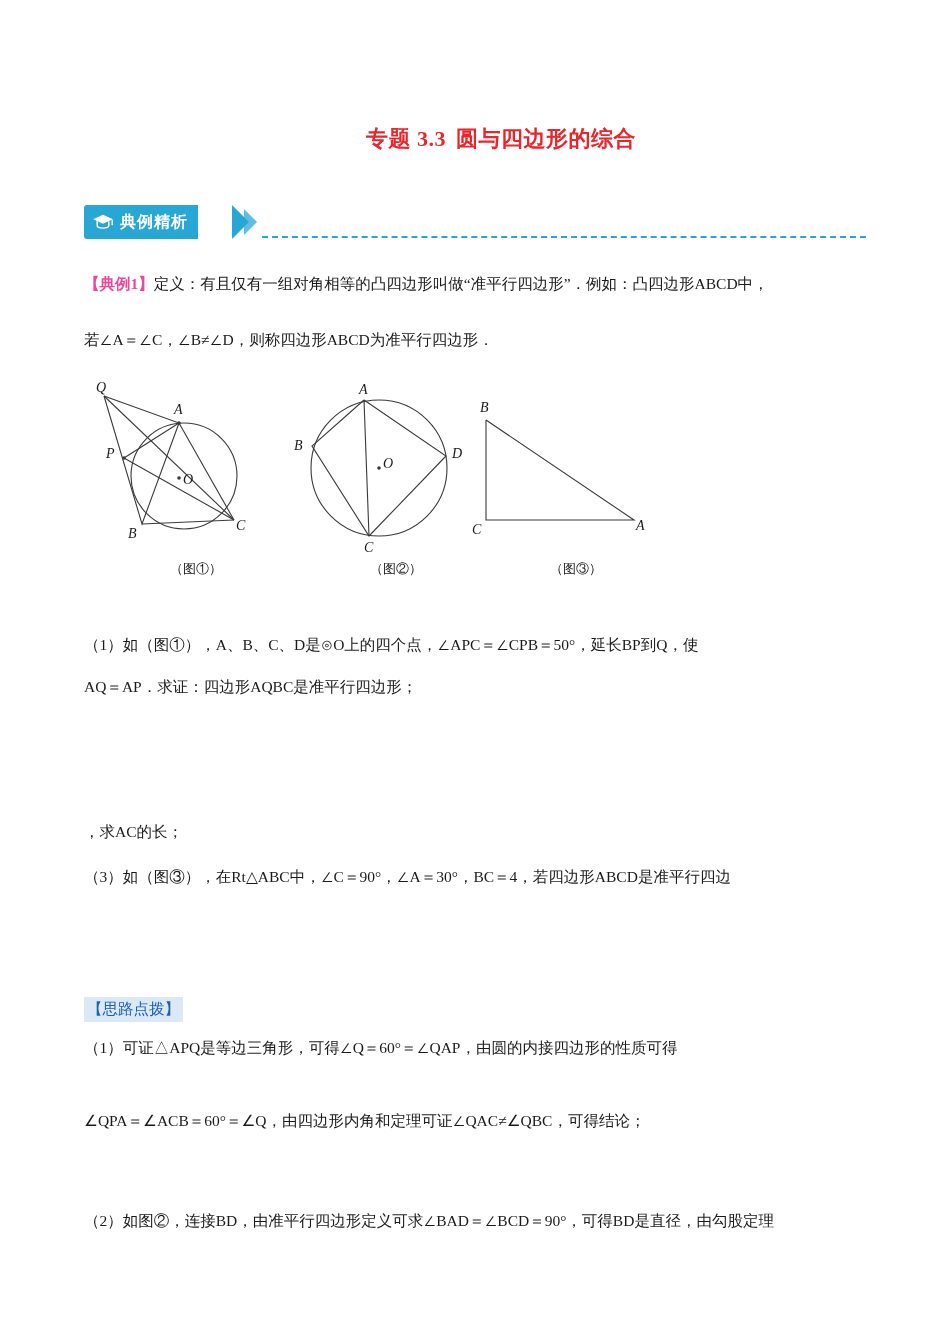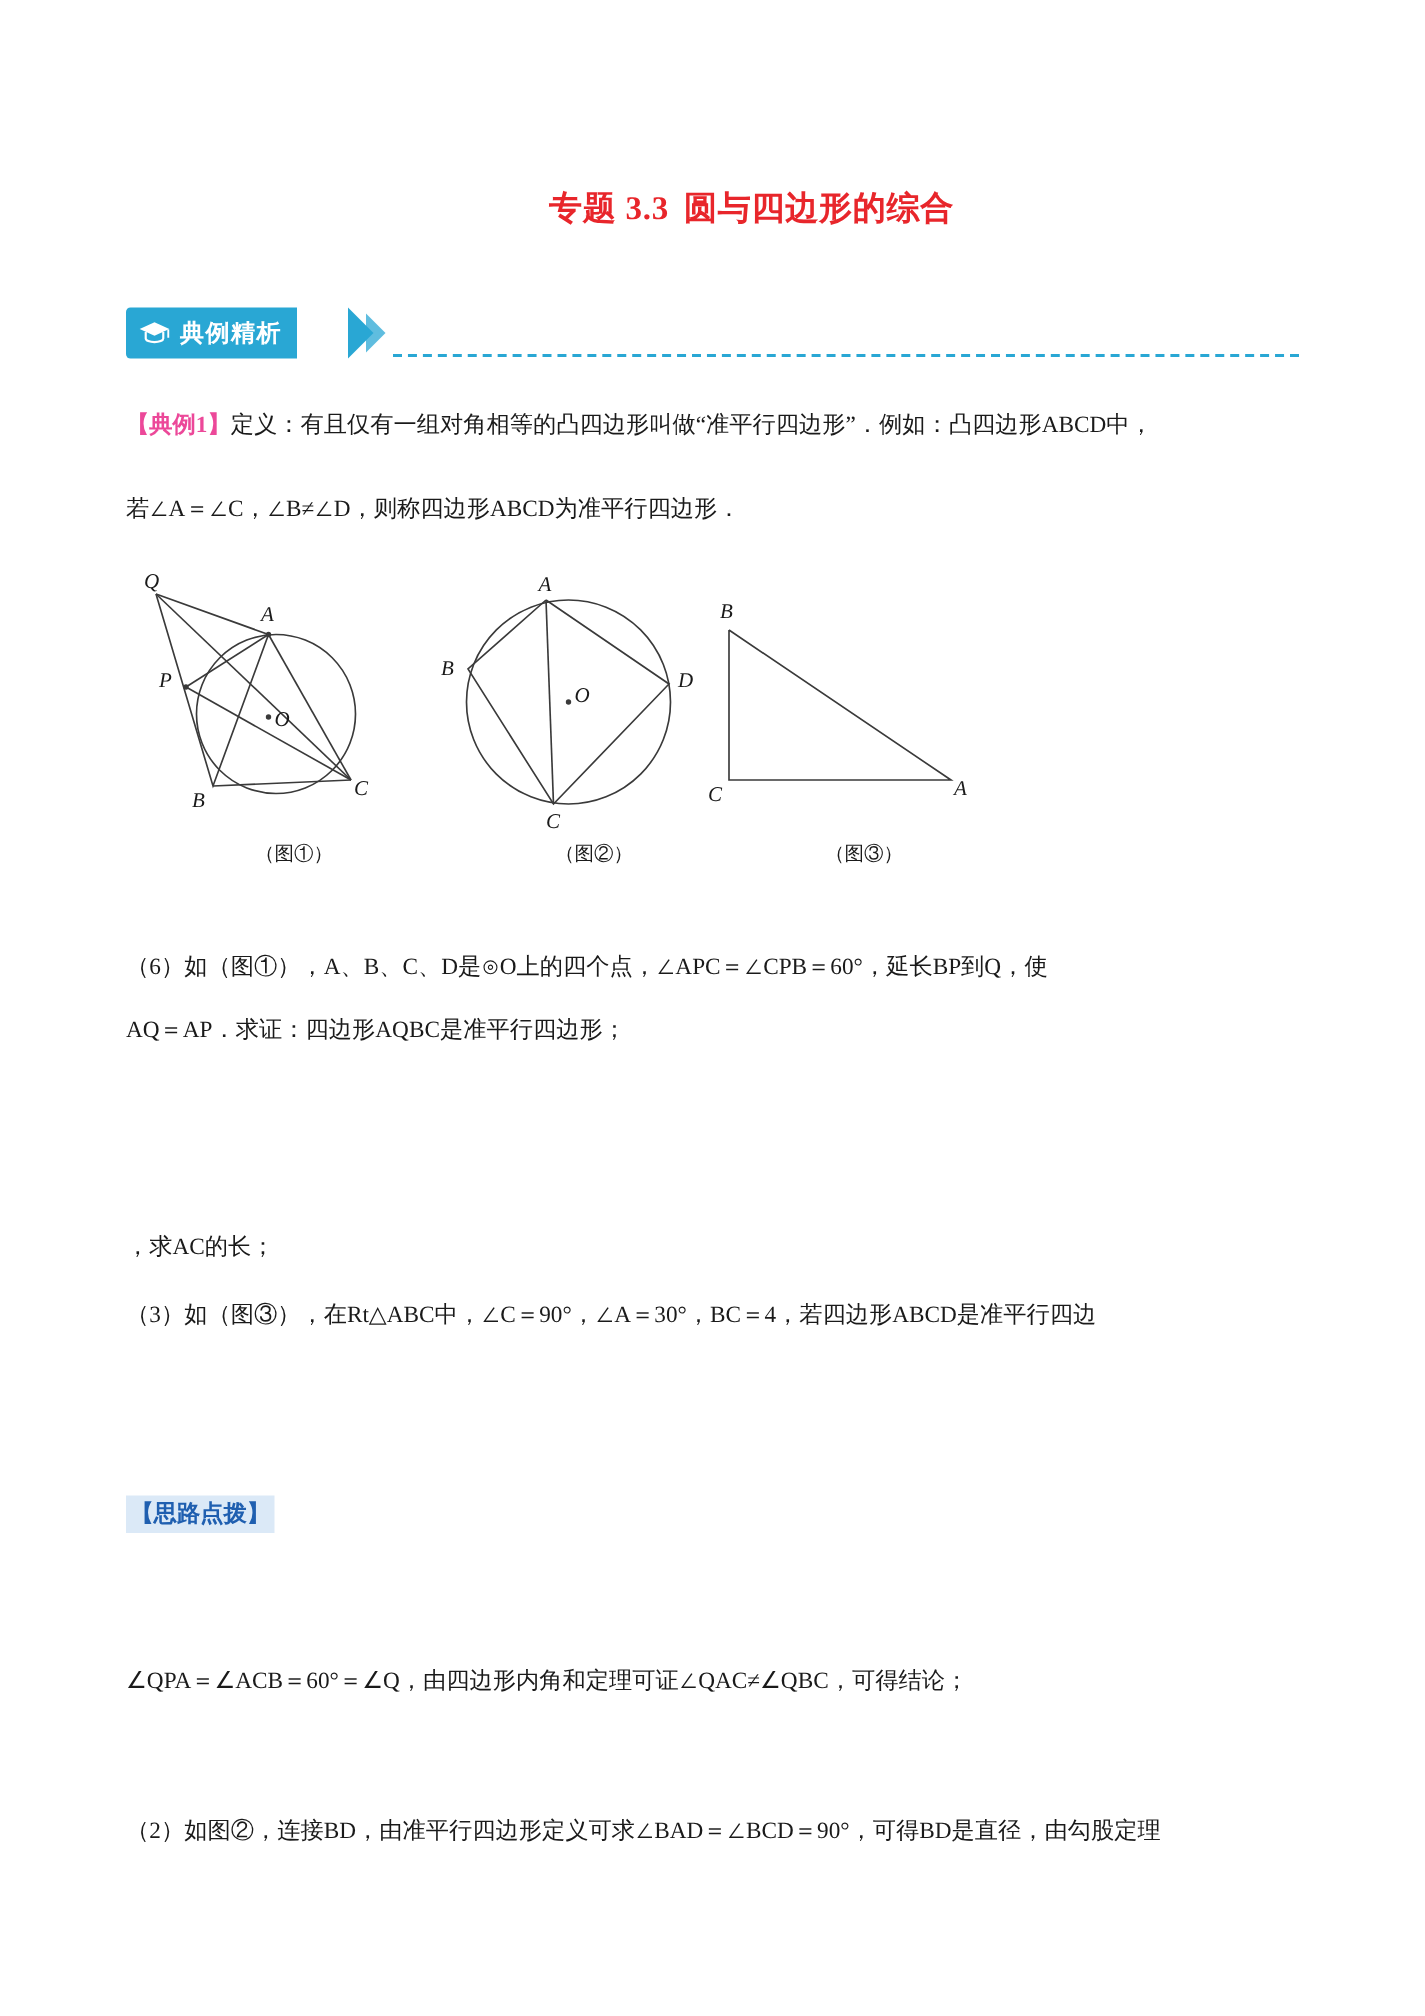--- a/index.html
+++ b/index.html
@@ -103,21 +103,21 @@
   }
   .lead {
     color: #ec4899;
     font-weight: bold;
   }
   .hint-tag {
     position: absolute;
     left: 84px;
     top: 997px;
     font-size: 15.5px;
-    font-weight: bold;
+    font-weight: normal;
     color: #1f5fb0;
     background: #dbe9f7;
     padding: 2px 3px;
     white-space: nowrap;
   }
 
   
   .figs {
     position: absolute;
     left: 84px;
@@ -207,22 +207,23 @@
 
       <polyline points="32,42 32,142 180,142 32,42" fill="none" stroke="#3a3a3a" stroke-width="1.1"></polyline>
       <text x="26" y="34">B</text>
       <text x="18" y="156">C</text>
       <text x="182" y="152">A</text>
     </svg>
     <div class="figcap" style="left:466px; top:182px;">（图③）</div>
 
   </div>
 
-  <div class="p" style="left:84px; top:634px;">（6）如（图①），A、B、C、D是⊙O上的四个点，∠APC＝∠CPB＝60°，延长BP到Q，使</div>
+  <div class="p" style="left:84px; top:634px;">（1）如（图①），A、B、C、D是⊙O上的四个点，∠APC＝∠CPB＝50°，延长BP到Q，使</div>
   <div class="p" style="left:84px; top:676px;">AQ＝AP．求证：四边形AQBC是准平行四边形；</div>
   <div class="p" style="left:84px; top:821px;">，求AC的长；</div>
   <div class="p" style="left:84px; top:866px;">（3）如（图③），在Rt△ABC中，∠C＝90°，∠A＝30°，BC＝4，若四边形ABCD是准平行四边</div>
 
   <div class="hint-tag">【思路点拨】</div>
+  <div class="p" style="left:84px; top:1037px;">（1）可证△APQ是等边三角形，可得∠Q＝60°＝∠QAP，由圆的内接四边形的性质可得</div>
   <div class="p" style="left:84px; top:1110px;">∠QPA＝∠ACB＝60°＝∠Q，由四边形内角和定理可证∠QAC≠∠QBC，可得结论；</div>
   <div class="p" style="left:84px; top:1210px;">（2）如图②，连接BD，由准平行四边形定义可求∠BAD＝∠BCD＝90°，可得BD是直径，由勾股定理</div>
 
 </div>
 
 </body></html>

